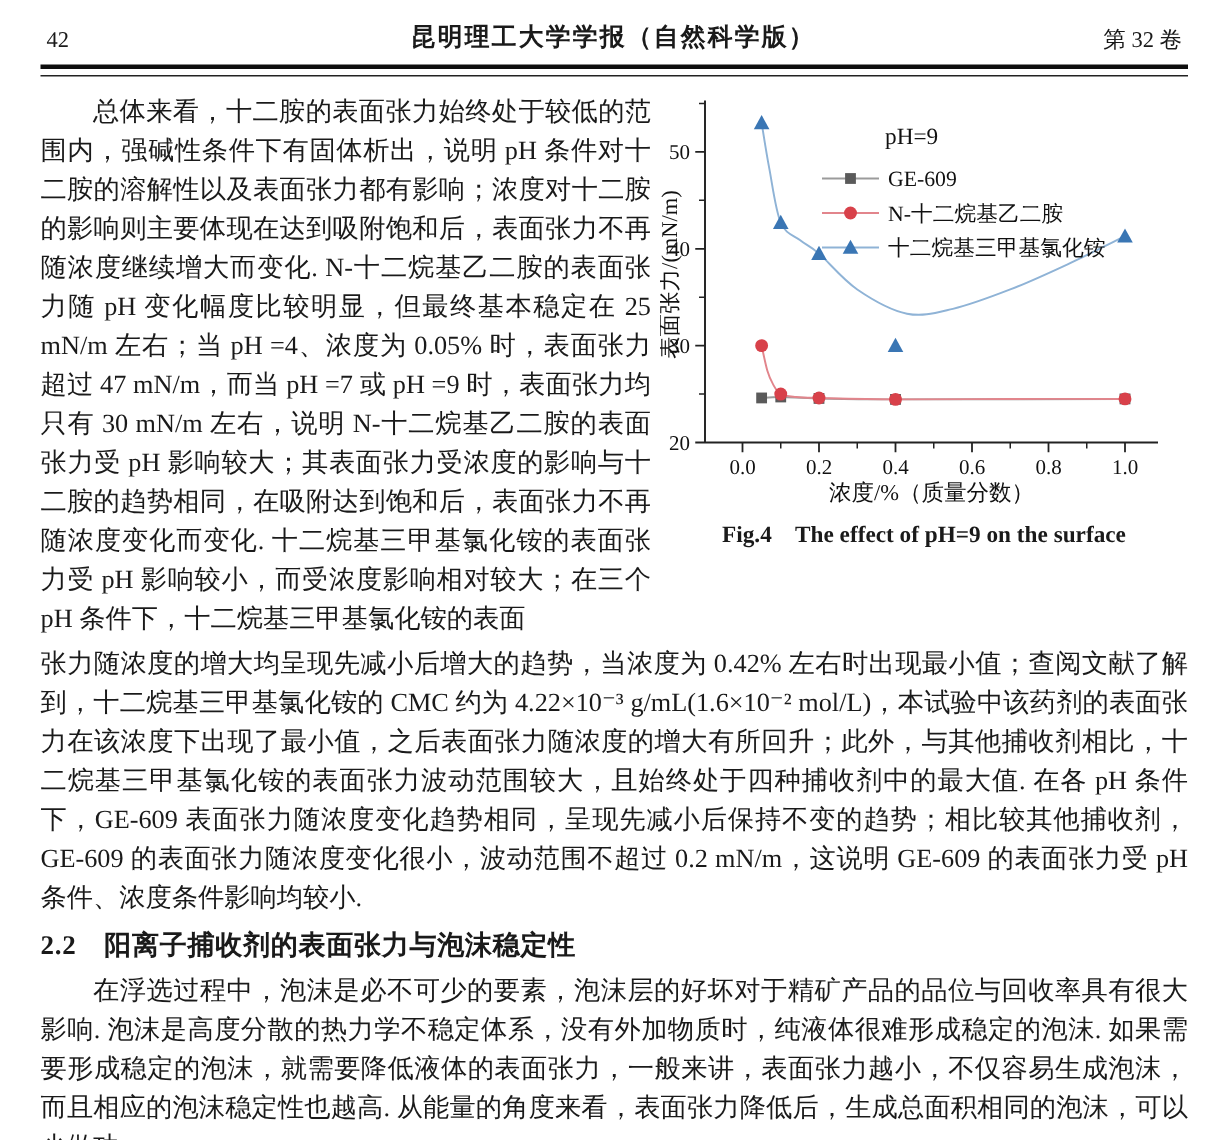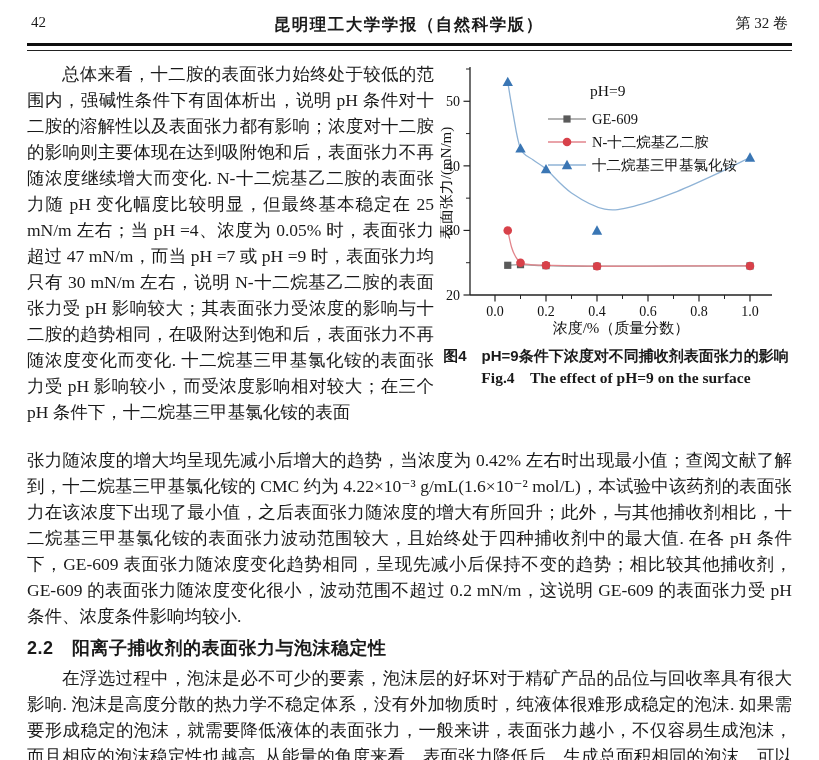--- a/index.html
+++ b/index.html
@@ -1,36 +1,36 @@
 <!DOCTYPE html>
 <html><head>
 <meta charset="utf-8">
 <style>
   html,body{margin:0;padding:0;background:#ffffff;}
   body{width:819px;height:760px;overflow:hidden;}
   .page{width:819px;height:760px;box-sizing:border-box;padding:10px 27px 0 27px;
         font-family:"Liberation Serif","DejaVu Serif",serif;color:#1a1a1a;}
-  .page-header{display:flex;justify-content:space-between;align-items:flex-start;
+  .page-header{display:flex;justify-content:space-between;align-items:flex-end;
         font-size:15px;padding:4px 4px 7px 4px;}
   .journal-title{font-family:"Liberation Sans","DejaVu Sans",sans-serif;
         font-weight:600;font-size:16.5px;letter-spacing:1.5px;margin-left:36px;}
   .header-rule{border-top:3.5px solid #0e0e0e;border-bottom:1.4px solid #222;
         height:4px;margin:0 0 10px 0;}
   .top-section{display:flex;align-items:flex-start;justify-content:center;}
   .left-col{flex:1 1 auto;padding-right:6px;}
   p{margin:0;font-size:17.5px;line-height:26px;text-align:justify;
         text-justify:inter-ideograph;}
   .indent{text-indent:2em;}
   figure{margin:0;width:352px;flex:0 0 352px;}
   figcaption{text-align:center;margin-top:4px;}
   .cap-cn{font-family:"Liberation Sans","DejaVu Sans",sans-serif;font-weight:bold;
         font-size:15px;line-height:22px;}
   .cap-en{font-weight:bold;font-size:15.5px;line-height:21px;}
-  .cont{margin-top:22px;}
-  h2{font-family:Liberation Sans, sans-serif;font-size:18px;
+  .cont{margin-top:4px;}
+  h2{font-family:Liberation Serif, serif;font-size:18px;
         font-weight:bold;margin:7px 0 5px 0;letter-spacing:0.5px;}
   svg text{font-family:"Liberation Serif","DejaVu Serif",serif;fill:#111;}
 </style>
 </head>
 <body>
 
 <div class="page">
 
   <header class="page-header">
     <span>42</span>
@@ -102,21 +102,20 @@
           <rect x="123.4" y="54.4" width="7.2" height="7.2" fill="#5a5a5a"></rect>
           <text x="152" y="63" font-size="14.5">GE-609</text>
           <line x1="108" y1="81" x2="146" y2="81" stroke="#e2858c" stroke-width="1.3"></line>
           <circle cx="127" cy="81" r="4.3" fill="#d8414a"></circle>
           <text x="152" y="86" font-size="14.5">N-十二烷基乙二胺</text>
           <line x1="108" y1="104" x2="146" y2="104" stroke="#8fb3d6" stroke-width="1.3"></line>
           <polygon points="127,98.8 121.8,108.2 132.2,108.2" fill="#3a76b4"></polygon>
           <text x="152" y="109" font-size="14.5">十二烷基三甲基氯化铵</text>
         </svg>
       <figcaption>
-        <div class="cap-cn">图4　pH=9条件下浓度对不同捕收剂表面张力的影响</div>
         <div class="cap-en">Fig.4　The effect of pH=9 on the surface</div>
       </figcaption>
     </figure>
   </div>
 
   <p class="cont">张力随浓度的增大均呈现先减小后增大的趋势，当浓度为 0.42% 左右时出现最小值；查阅文献了解到，十二烷基三甲基氯化铵的 CMC 约为 4.22×10⁻³ g/mL(1.6×10⁻² mol/L)，本试验中该药剂的表面张力在该浓度下出现了最小值，之后表面张力随浓度的增大有所回升；此外，与其他捕收剂相比，十二烷基三甲基氯化铵的表面张力波动范围较大，且始终处于四种捕收剂中的最大值. 在各 pH 条件下，GE-609 表面张力随浓度变化趋势相同，呈现先减小后保持不变的趋势；相比较其他捕收剂，GE-609 的表面张力随浓度变化很小，波动范围不超过 0.2 mN/m，这说明 GE-609 的表面张力受 pH 条件、浓度条件影响均较小.</p>
 
   <h2>2.2　阳离子捕收剂的表面张力与泡沫稳定性</h2>
 
   <p class="indent">在浮选过程中，泡沫是必不可少的要素，泡沫层的好坏对于精矿产品的品位与回收率具有很大影响. 泡沫是高度分散的热力学不稳定体系，没有外加物质时，纯液体很难形成稳定的泡沫. 如果需要形成稳定的泡沫，就需要降低液体的表面张力，一般来讲，表面张力越小，不仅容易生成泡沫，而且相应的泡沫稳定性也越高. 从能量的角度来看，表面张力降低后，生成总面积相同的泡沫，可以少做功.</p>

